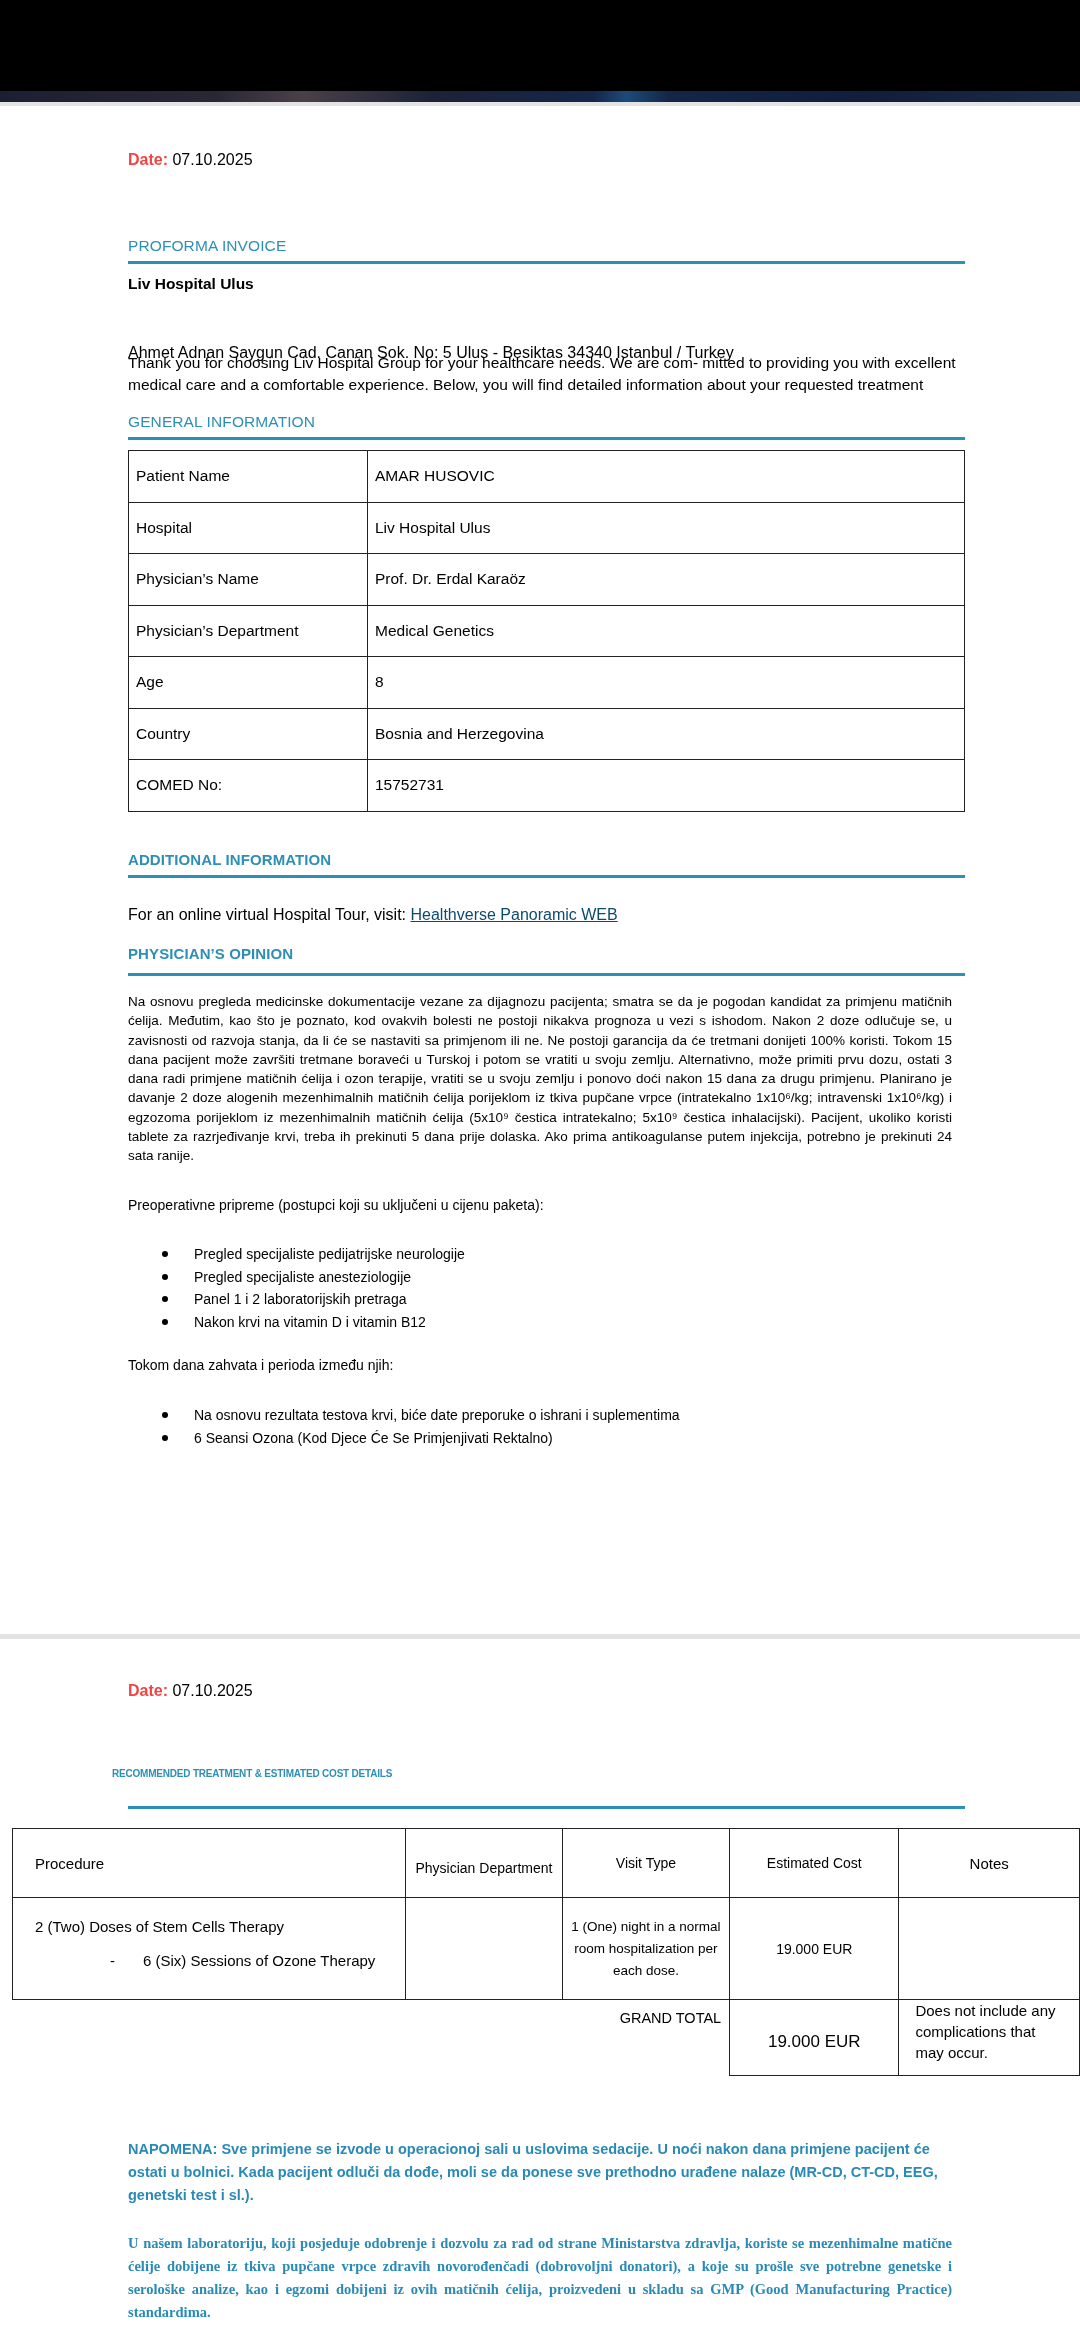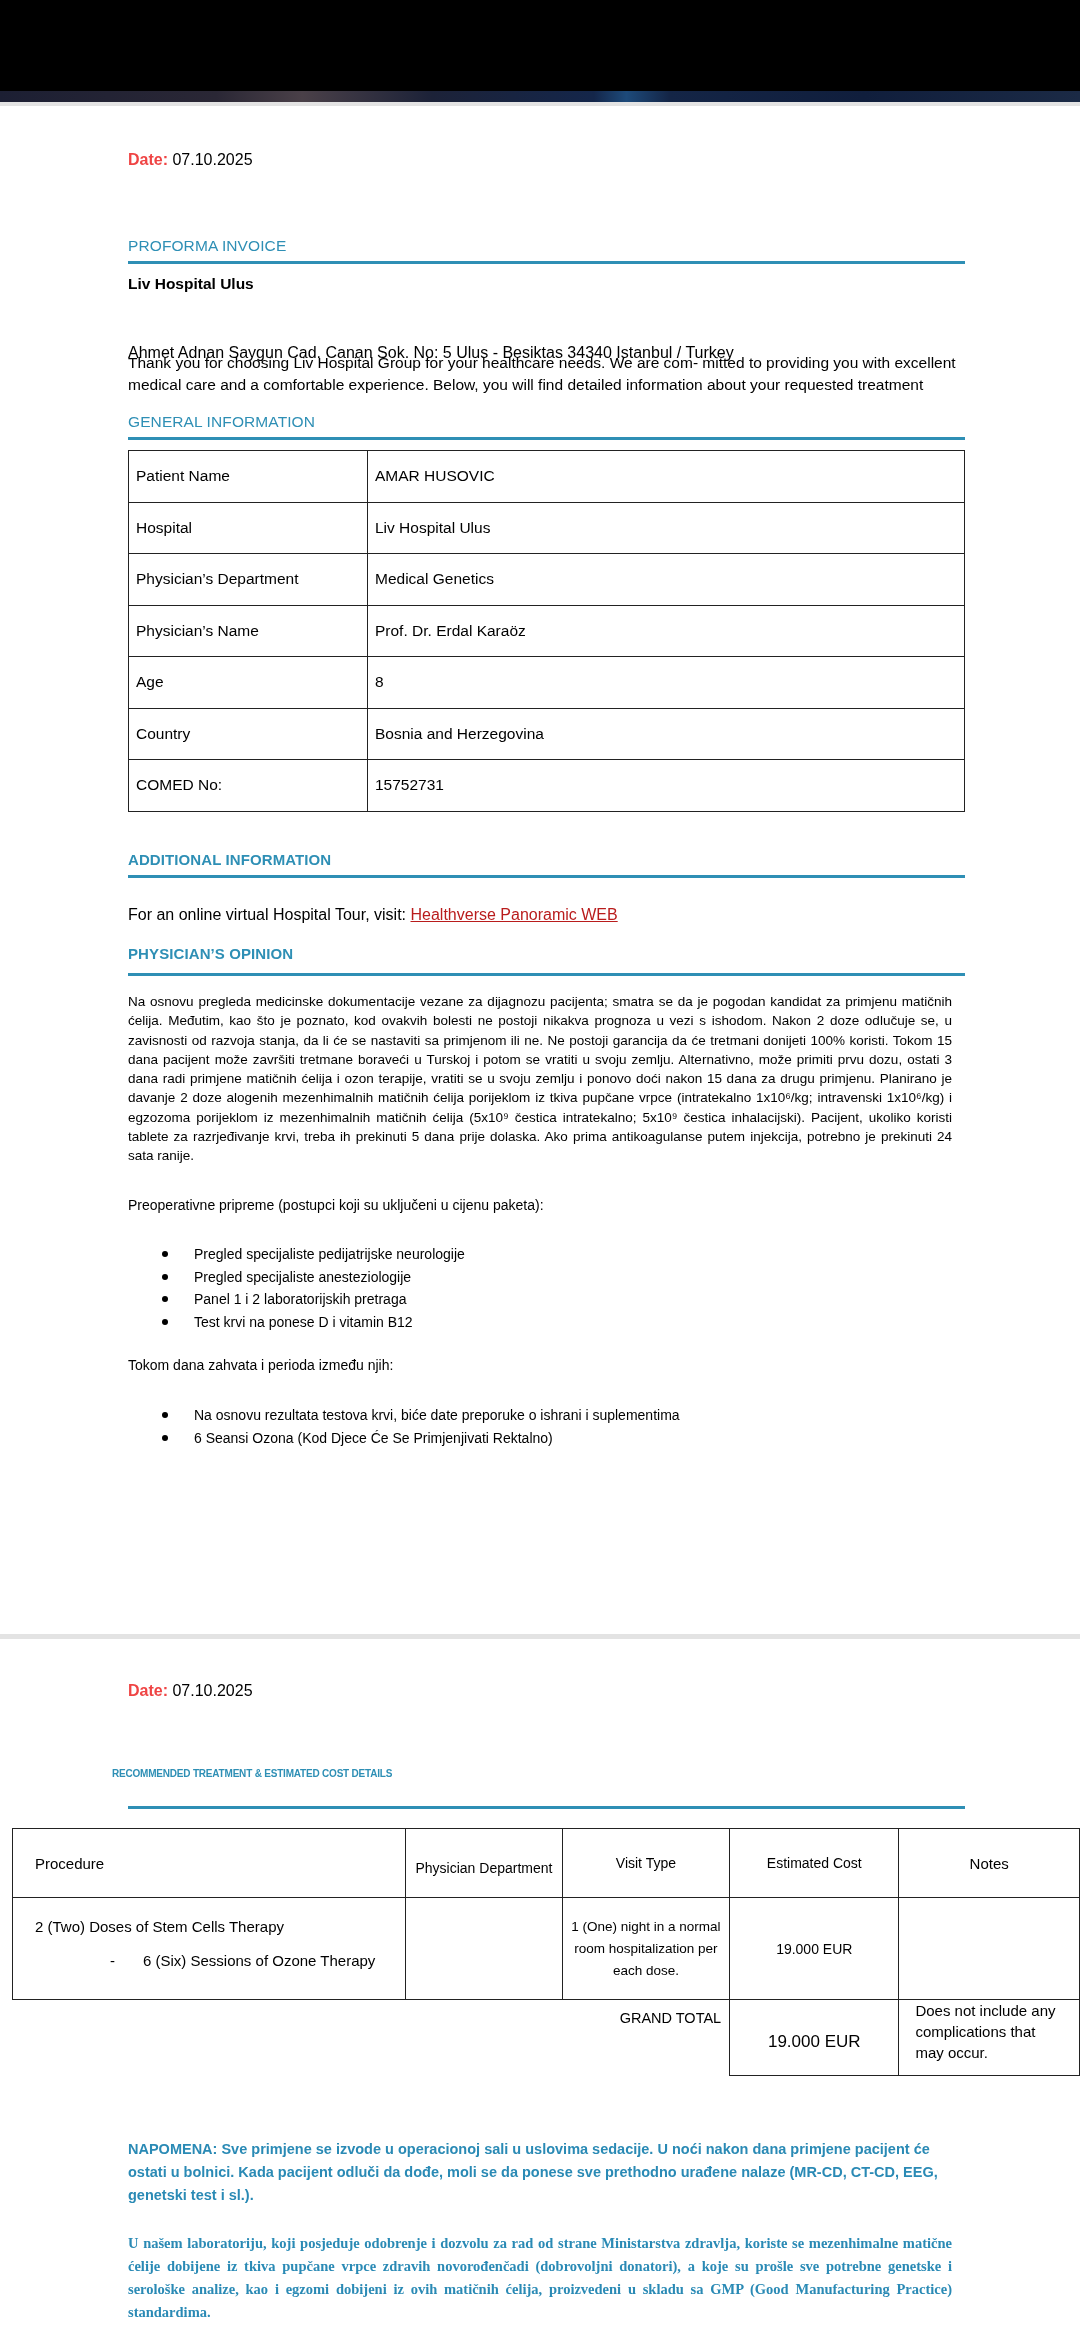--- a/index.html
+++ b/index.html
@@ -35,21 +35,21 @@
   .body-text { font-size: 15.5px; line-height: 22px; }
   .gen-table {
     position: absolute; left: 128px; top: 450px; width: 837px;
     border-collapse: collapse;
   }
   .gen-table td {
     border: 1.3px solid #222; height: 50.5px; padding: 0 7px;
     font-size: 15.5px; vertical-align: middle;
   }
   .gen-table td.lbl { width: 224px; }
-  .link { color: #b91c1c; text-decoration: underline; margin-top: 16px; }
+  .link { color: #0c4a6e; text-decoration: underline; margin-top: 16px; }
   .opinion p { margin: 0; font-size: 13.5px; line-height: 19.3px; text-align: justify; }
   ul.bullets { margin: 0; padding: 0; list-style: none; }
   ul.bullets li { position: relative; padding-left: 66px; font-size: 14px; line-height: 22.5px; }
   ul.bullets li::before {
     content: ""; position: absolute; left: 34px; top: 8px; width: 6px; height: 6px;
     border-radius: 50%; background: #000;
   }
   .cost-table {
     position: absolute; left: 12px; top: 1828px; border-collapse: collapse;
   }
@@ -87,26 +87,26 @@
   <tbody>
     <tr>
       <td class="lbl">Patient Name</td>
       <td>AMAR HUSOVIC</td>
     </tr>
     <tr>
       <td class="lbl">Hospital</td>
       <td>Liv Hospital Ulus</td>
     </tr>
     <tr>
+      <td class="lbl">Physician’s Name</td>
+      <td>Prof. Dr. Erdal Karaöz</td>
+    </tr>
+    <tr>
       <td class="lbl">Physician’s Department</td>
       <td>Medical Genetics</td>
-    </tr>
-    <tr>
-      <td class="lbl">Physician’s Name</td>
-      <td>Prof. Dr. Erdal Karaöz</td>
     </tr>
     <tr>
       <td class="lbl">Age</td>
       <td>8</td>
     </tr>
     <tr>
       <td class="lbl">Country</td>
       <td>Bosnia and Herzegovina</td>
     </tr>
     <tr>
@@ -128,21 +128,21 @@
 
 <div class="abs opinion" style="left:128px;top:992px;width:824px;">
   <p>Na osnovu pregleda medicinske dokumentacije vezane za dijagnozu pacijenta; smatra se da je pogodan kandidat za primjenu matičnih ćelija. Međutim, kao što je poznato, kod ovakvih bolesti ne postoji nikakva prognoza u vezi s ishodom. Nakon 2 doze odlučuje se, u zavisnosti od razvoja stanja, da li će se nastaviti sa primjenom ili ne. Ne postoji garancija da će tretmani donijeti 100% koristi. Tokom 15 dana pacijent može završiti tretmane boraveći u Turskoj i potom se vratiti u svoju zemlju. Alternativno, može primiti prvu dozu, ostati 3 dana radi primjene matičnih ćelija i ozon terapije, vratiti se u svoju zemlju i ponovo doći nakon 15 dana za drugu primjenu. Planirano je davanje 2 doze alogenih mezenhimalnih matičnih ćelija porijeklom iz tkiva pupčane vrpce (intratekalno 1x10⁶/kg; intravenski 1x10⁶/kg) i egzozoma porijeklom iz mezenhimalnih matičnih ćelija (5x10⁹ čestica intratekalno; 5x10⁹ čestica inhalacijski). Pacijent, ukoliko koristi tablete za razrjeđivanje krvi, treba ih prekinuti 5 dana prije dolaska. Ako prima antikoagulanse putem injekcija, potrebno je prekinuti 24 sata ranije.</p>
 </div>
 
 <div class="abs" style="left:128px;top:1197px;font-size:14px;">Preoperativne pripreme (postupci koji su uključeni u cijenu paketa):</div>
 <ul class="abs bullets" style="left:128px;top:1243px;width:840px;">
   <li>Pregled specijaliste pedijatrijske neurologije</li>
   <li>Pregled specijaliste anesteziologije</li>
   <li>Panel 1 i 2 laboratorijskih pretraga</li>
-  <li>Test krvi na ponese D i vitamin B12</li>
+  <li>Nakon krvi na vitamin D i vitamin B12</li>
 </ul>
 
 <div class="abs" style="left:128px;top:1357px;font-size:14px;">Tokom dana zahvata i perioda između njih:</div>
 <ul class="abs bullets" style="left:128px;top:1404px;width:840px;">
   <li>Na osnovu rezultata testova krvi, biće date preporuke o ishrani i suplementima</li>
   <li>6 Seansi Ozona (Kod Djece Će Se Primjenjivati Rektalno)</li>
 </ul>
 
 <div class="page-gap" style="top:1634px;height:5px;"></div>
 

